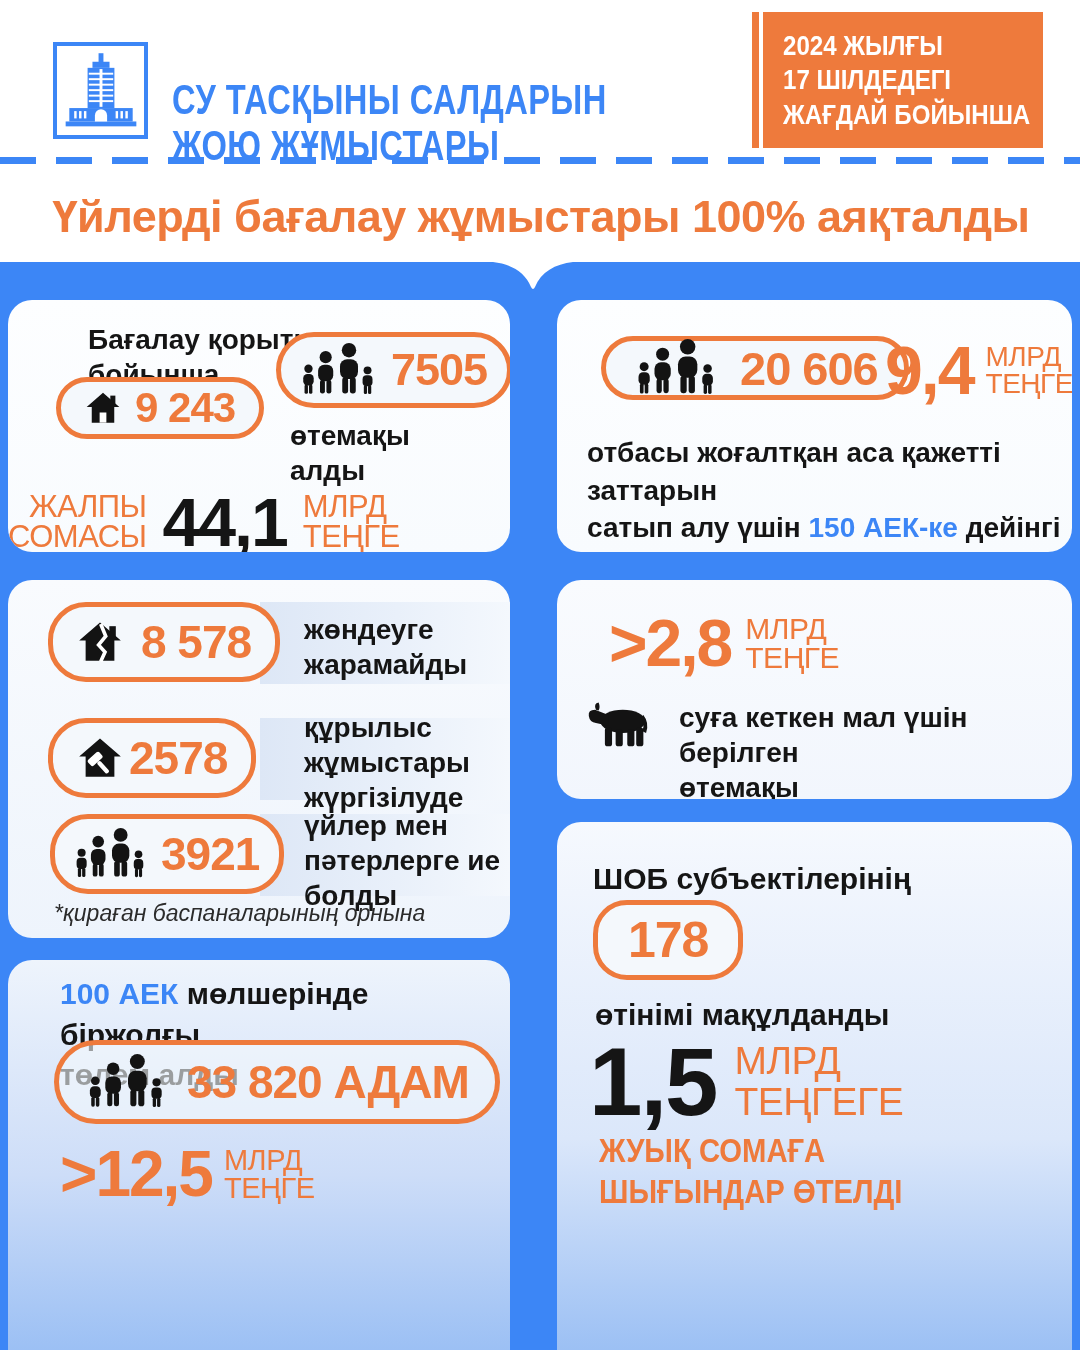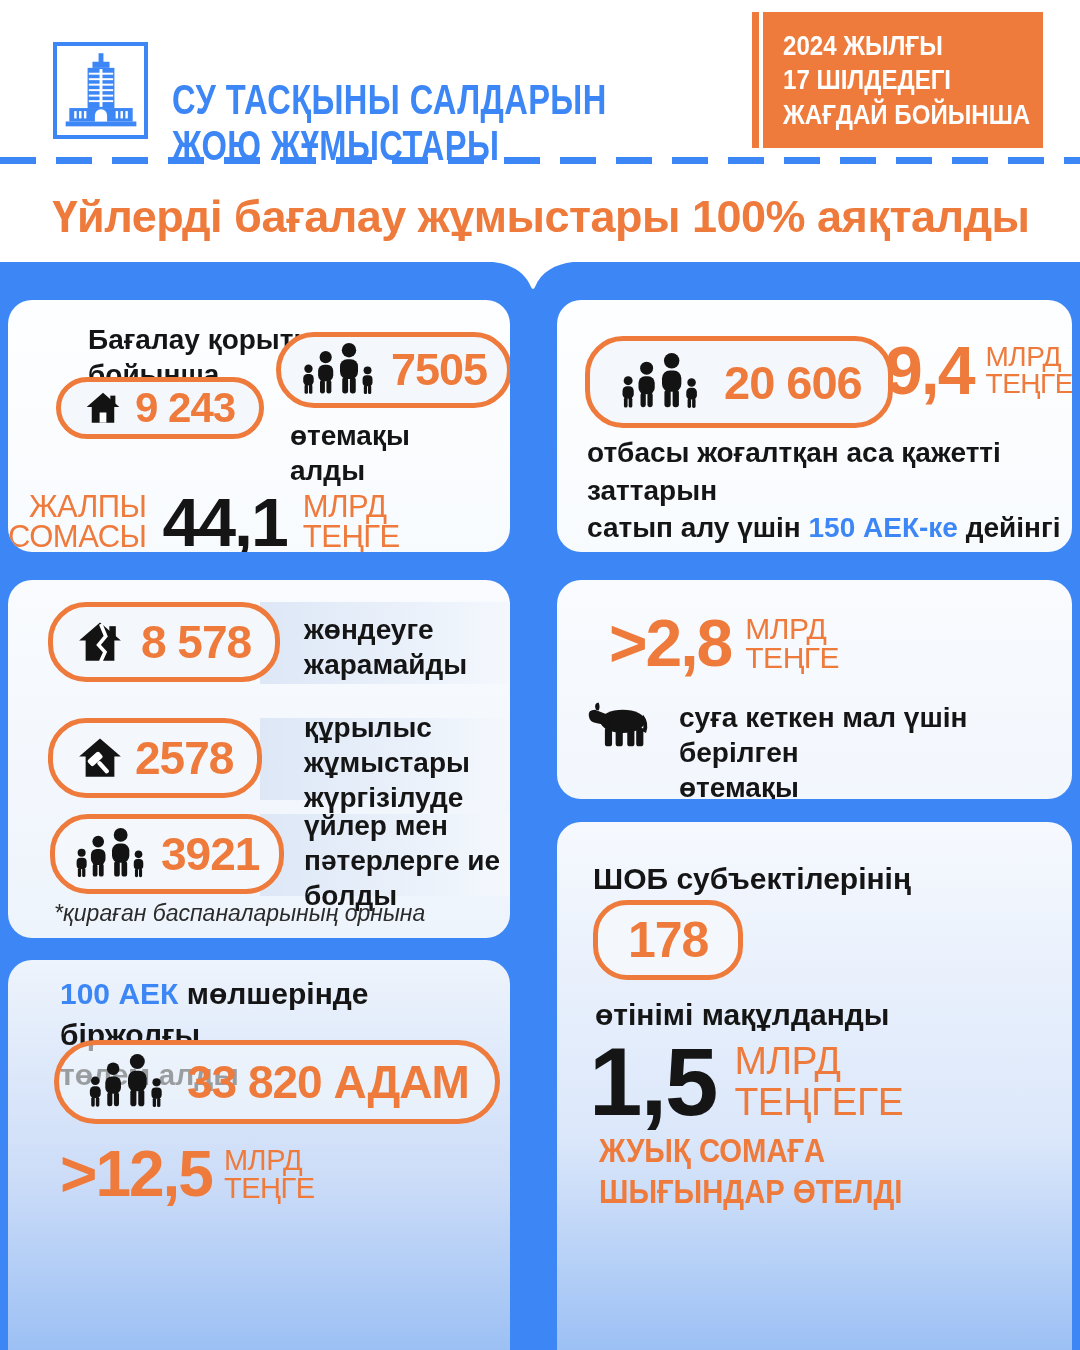--- a/index.html
+++ b/index.html
@@ -187,21 +187,21 @@
         </div>
         <div class="bignum" style="font-size:68px;color:#151515;">44,1</div>
         <div class="unit" style="font-size:31px;">
           <div>МЛРД</div>
           <div>ТЕҢГЕ</div>
         </div>
       </div>
     </section>
 
     <section class="card card-r1">
-      <div class="pill" style="left:28px;top:36px;height:92px;padding:8px 26px;gap:16px;">
+      <div class="pill" style="left:44px;top:36px;height:64px;padding:8px 26px;gap:16px;">
         <svg class="ic" width="92" height="58">
             <use href="#sym-family"></use>
           </svg>
         <span class="num" style="font-size:47px;">20 606</span>
       </div>
       <div class="abs" style="left:328px;top:36px;display:flex;align-items:center;gap:12px;">
         <span class="bignum orange-t" style="font-size:68px;">9,4</span>
         <span class="unit" style="font-size:28px;">
           <div>МЛРД</div>
           <div>ТЕҢГЕ</div>
@@ -223,21 +223,21 @@
         <svg class="ic" width="46" height="44">
             <use href="#sym-broken-house"></use>
           </svg>
         <span class="num" style="font-size:46px;">8 578</span>
       </div>
       <div class="abs txt" style="left:296px;top:32px;">
         <div>жөндеуге</div>
         <div>жарамайды</div>
       </div>
 
-      <div class="pill" style="left:40px;top:138px;height:80px;gap:12px;">
+      <div class="pill" style="left:40px;top:138px;height:80px;gap:6px;">
         <svg class="ic" width="46" height="44">
             <use href="#sym-construction-house"></use>
           </svg>
         <span class="num" style="font-size:46px;">2578</span>
       </div>
       <div class="abs txt" style="left:296px;top:130px;">
         <div>құрылыс</div>
         <div>жұмыстары</div>
         <div>жүргізілуде</div>
       </div>

